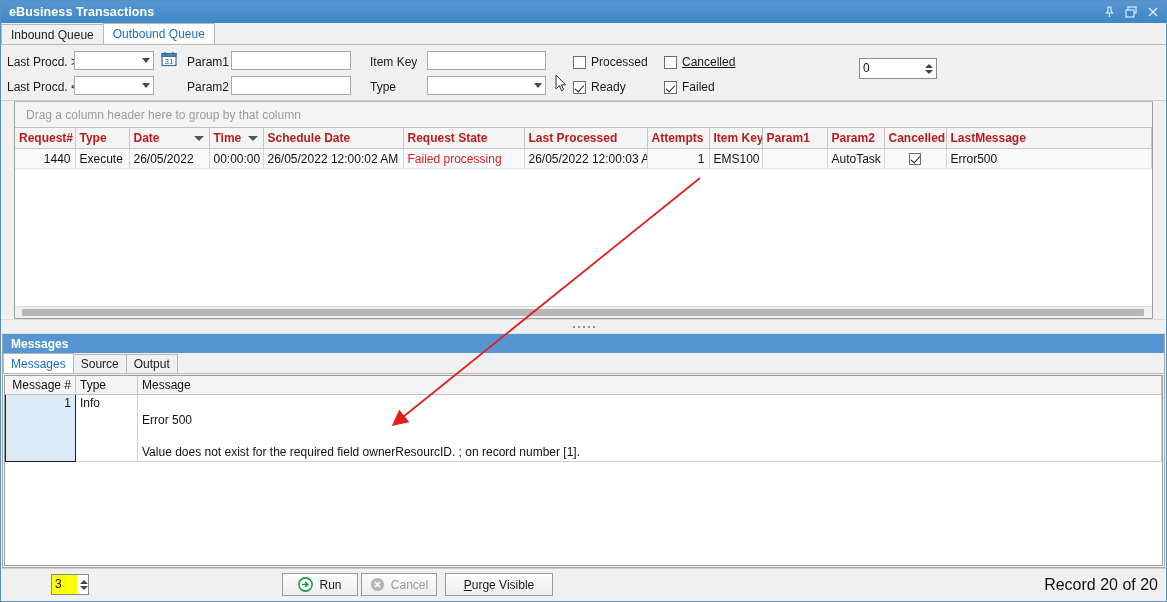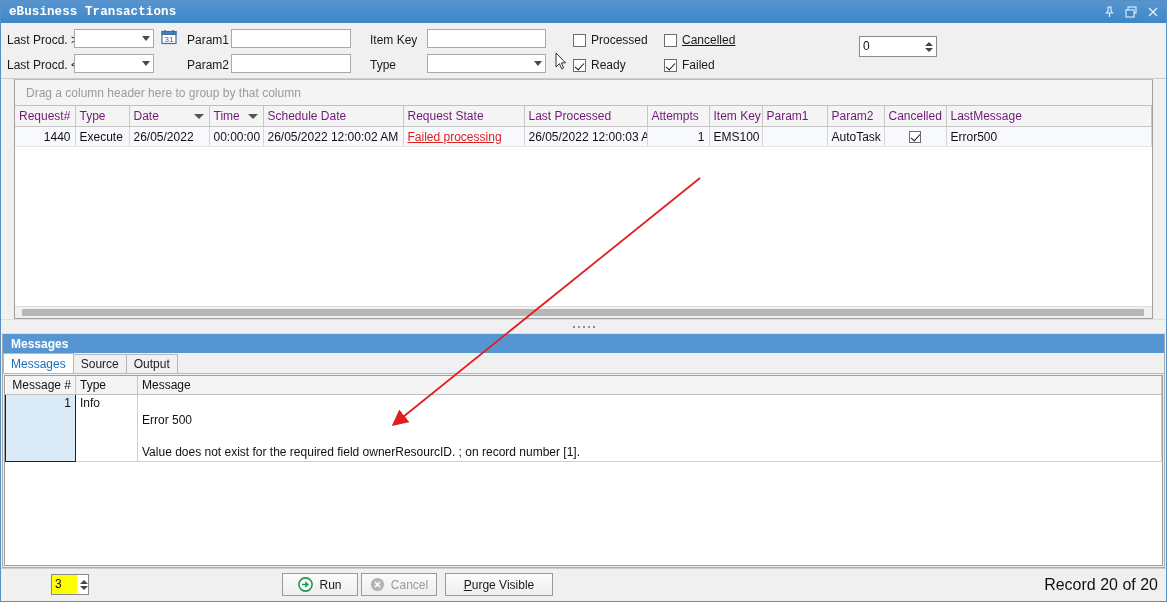--- a/index.html
+++ b/index.html
@@ -23,21 +23,20 @@
   }
 
   
   .titlebar {
     height: 22px; flex: 0 0 22px;
     background: #4a8fcc;
     background: linear-gradient(#5596d2, #3f87c6);
     display: flex; align-items: center;
     padding: 0 2px 0 8px;
     color: #ffffff;
-    font-family: Liberation Mono, monospace;
   }
   .titlebar .title {
     font-size: 12.5px; font-weight: bold;
     letter-spacing: .1px;
     flex: 1 1 auto;
   }
   .titlebar .tbtn {
     width: 22px; height: 20px;
     display: flex; align-items: center; justify-content: center;
     color: #e8f1fa; font-size: 13px; line-height: 1;
@@ -191,25 +190,25 @@
   .gridtable {
     border-collapse: collapse;
     table-layout: fixed;
     width: 100%;
     font-size: 12px;
   }
   .gridtable th {
     background: #f4f4f4;
     border-right: 1px solid #c6c6c6;
     border-bottom: 1px solid #c6c6c6;
-    font-weight: normal;
+    font-weight: bold;
     text-align: left;
     padding: 2px 4px;
     height: 16px;
-    color: #701a75;
+    color: #b91c1c;
     white-space: nowrap;
     overflow: hidden;
     position: relative;
   }
   .gridtable th .sortarrow {
     position: absolute; right: 5px; top: 8px;
     width: 0; height: 0;
     border-left: 5px solid transparent;
     border-right: 5px solid transparent;
     border-top: 5px solid #555;
@@ -218,21 +217,21 @@
     border-right: 1px solid #d5d5d5;
     border-bottom: 1px solid #e4e4e4;
     padding: 1px 4px;
     height: 17px;
     white-space: nowrap;
     overflow: hidden;
     background: #f7f9fc;
     color: #111;
   }
   .gridtable td.num { text-align: right; }
-  .gridtable td.err { color: #e02020; text-decoration: underline; }
+  .gridtable td.err { color: #e02020; }
   .gridtable td.center { text-align: center; }
   .cellchk {
     display: inline-block;
     width: 12px; height: 12px;
     border: 1px solid #6d6d6d;
     background: #fff;
     position: relative;
     vertical-align: middle;
     box-sizing: border-box;
   }
@@ -399,20 +398,24 @@
         </svg>
     </div>
     <div class="tbtn">
       <svg width="12" height="12" viewBox="0 0 12 12">
           <line x1="2" y1="2" x2="10" y2="10" stroke="#e8f1fa" stroke-width="1.3"></line>
           <line x1="10" y1="2" x2="2" y2="10" stroke="#e8f1fa" stroke-width="1.3"></line>
         </svg>
     </div>
   </div>
 
+  <div class="tabstrip">
+    <div class="tab">Inbound Queue</div>
+    <div class="tab active">Outbound Queue</div>
+  </div>
 
   <div class="filterpanel">
 
     <div class="fp-label" style="left:6px; top:10px;">Last Procd. &gt;</div>
     <div class="fp-combo" style="left:73px; top:6px; width:80px; height:19px;">
       <span class="arrow"></span>
     </div>
 
     <div class="cal-icon" style="left:160px; top:6px;">
       <svg width="16" height="16" viewBox="0 0 16 16">

